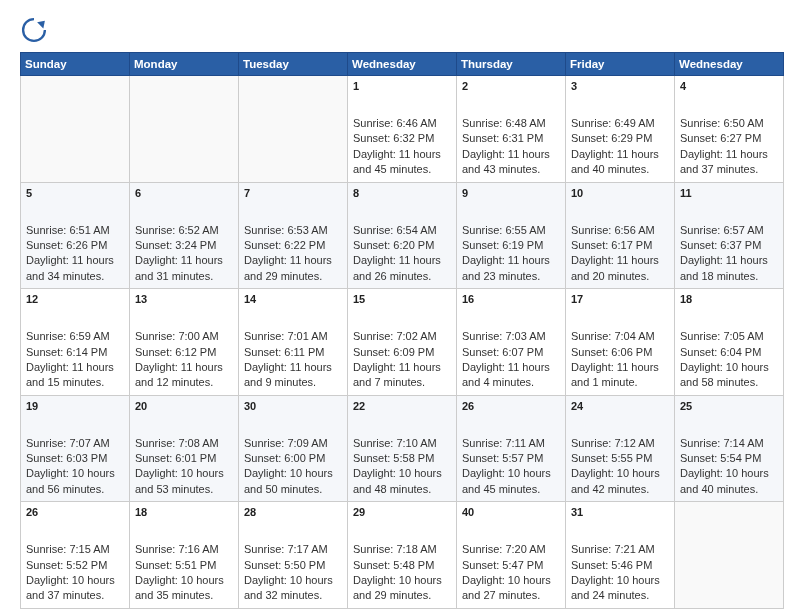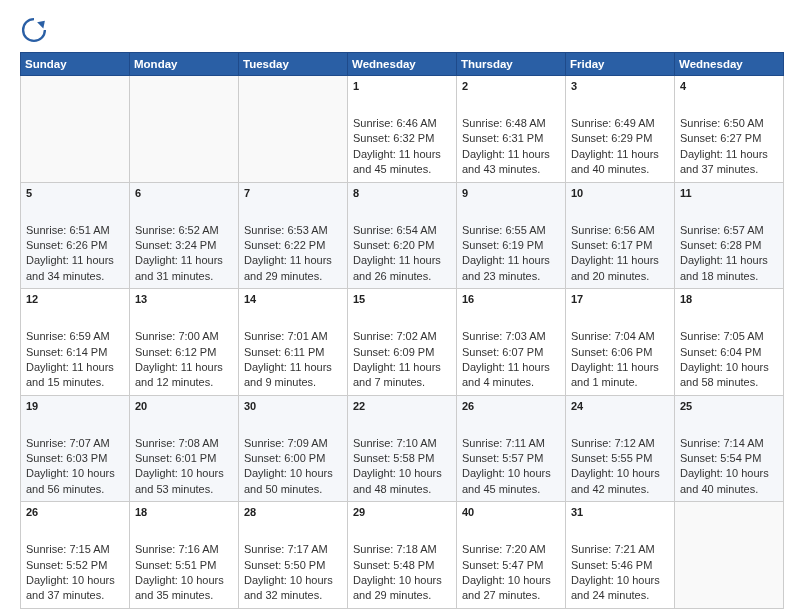--- a/index.html
+++ b/index.html
@@ -209,21 +209,21 @@
           <td>
             <span class="day-num">10</span>
             <div class="day-info">Sunrise: 6:56 AM
 Sunset: 6:17 PM
 Daylight: 11 hours
 and 20 minutes.</div>
           </td>
           <td>
             <span class="day-num">11</span>
             <div class="day-info">Sunrise: 6:57 AM
-Sunset: 6:28 PM
+Sunset: 6:37 PM
 Daylight: 11 hours
 and 18 minutes.</div>
           </td>
         </tr>
         <tr>
           <td>
             <span class="day-num">12</span>
             <div class="day-info">Sunrise: 6:59 AM
 Sunset: 6:14 PM
 Daylight: 11 hours

